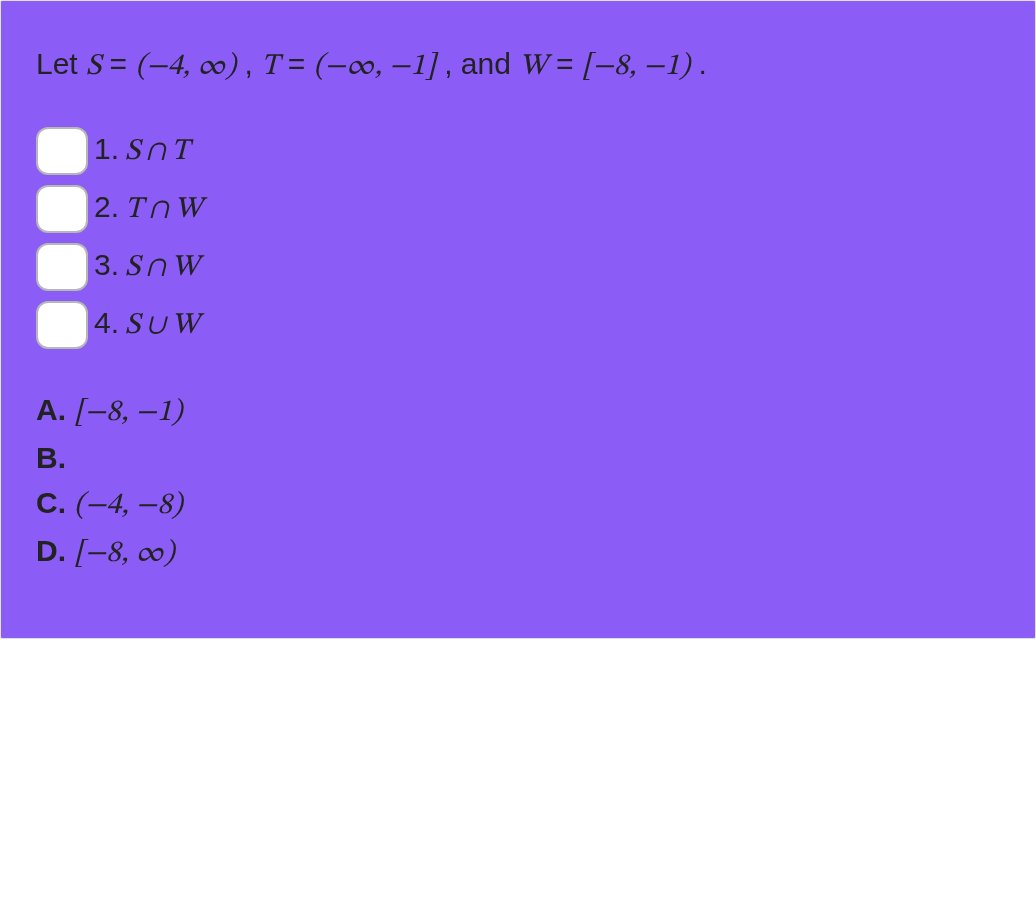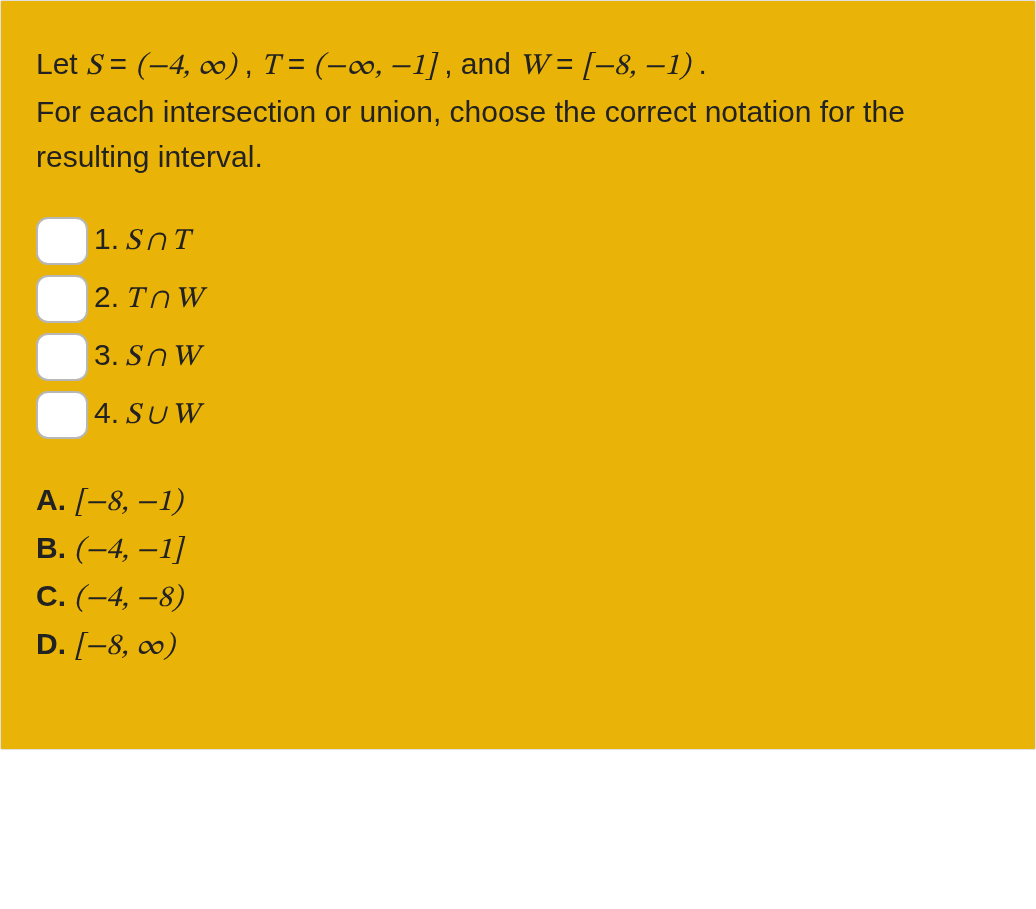--- a/index.html
+++ b/index.html
@@ -4,24 +4,24 @@
 <style>
   body {
     margin: 0;
     padding: 0;
     font-family: Arial, Helvetica, sans-serif;
     background: #ffffff;
   }
   .page {
     width: 1036px;
     box-sizing: border-box;
-    background: #eab308;
+    background: #8b5cf6;
     border: 1px solid #e0e0e0;
     border-radius: 2px;
-    padding: 40px 35px 80px 35px;
+    padding: 40px 35px 62px 35px;
   }
   .prompt {
     font-size: 30px;
     color: #222;
     line-height: 1.5;
   }
   .math {
     font-family: "Cambria Math", "STIX Two Math", "Latin Modern Math", "Times New Roman", serif;
     font-style: italic;
   }
@@ -79,21 +79,20 @@
       <span class="math">T</span>
       <span> = </span>
       <span class="math rm">(−∞, −1]</span>
       <span>, and </span>
       <span class="math">W</span>
       <span> = </span>
       <span class="math rm">[−8, −1)</span>
       <span>.</span>
     </span>
     <br>
-    <span>For each intersection or union, choose the correct notation for the resulting interval.</span>
   </div>
 
   <div class="questions">
     <div class="qrow">
       <div class="dropbox"></div>
       <div class="qlabel">
         <span class="qnum">1.</span>
         <span class="math">S</span>
         <span class="math rm">∩</span>
         <span class="math">T</span>
@@ -128,21 +127,20 @@
     </div>
   </div>
 
   <div class="answers">
     <div class="arow">
       <span class="alabel">A.</span>
       <span class="math rm">[−8, −1)</span>
     </div>
     <div class="arow">
       <span class="alabel">B.</span>
-      <span class="math rm">(−4, −1]</span>
     </div>
     <div class="arow">
       <span class="alabel">C.</span>
       <span class="math rm">(−4, −8)</span>
     </div>
     <div class="arow">
       <span class="alabel">D.</span>
       <span class="math rm">[−8, ∞)</span>
     </div>
   </div>

